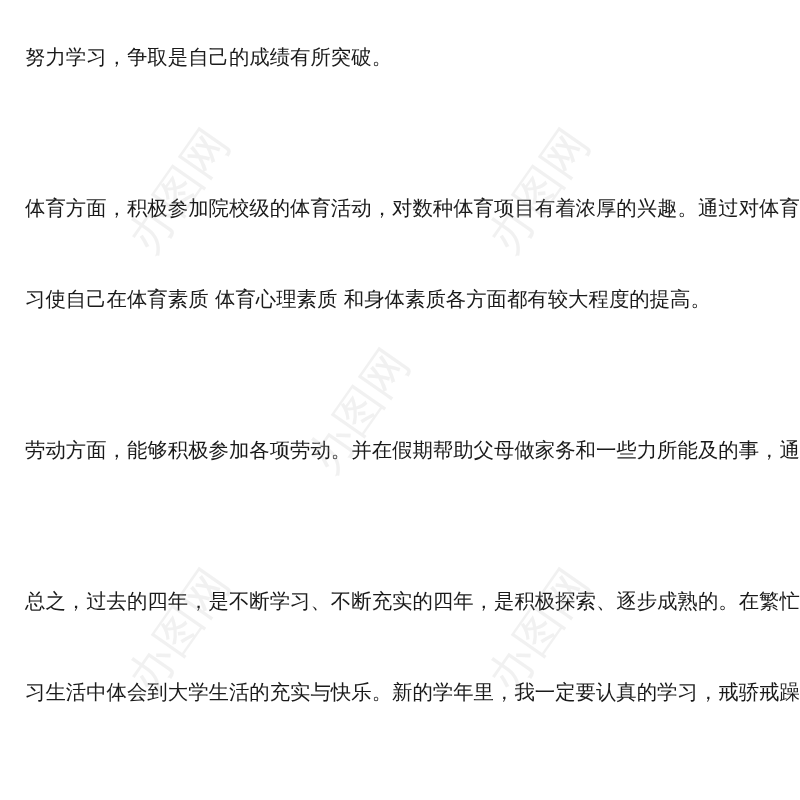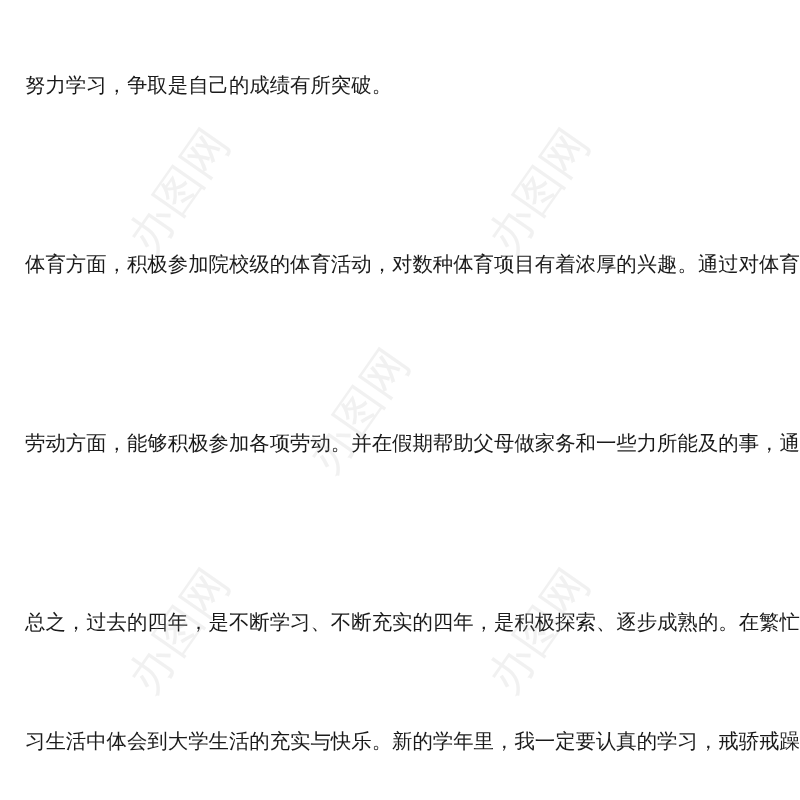--- a/index.html
+++ b/index.html
@@ -1,33 +1,34 @@
 <!DOCTYPE html>
 <html><head>
 <meta charset="utf-8">
 <style>
   html, body { margin:0; padding:0; background:#ffffff; }
   body { width:800px; height:800px; overflow:hidden; position:relative; }
   .page { position:absolute; left:25px; top:-18px; width:760px;
     font-family:"DejaVu Sans", "Liberation Sans", sans-serif;
     font-size:20.4px; line-height:30.2px; color:#1a1a1a; }
   .p { margin:0; white-space:pre-wrap; word-break:break-all; }
-  .line { display:block; white-space:nowrap;margin-top:28px; }
+  .line { display:block; white-space:nowrap; }
   .wm { position:absolute; font-family:"DejaVu Sans", sans-serif; font-size:46px;
     color:rgba(180,180,180,0.18); transform:rotate(-55deg); pointer-events:none; white-space:nowrap; }
 </style>
 </head>
 <body>
 
 <div class="page">
   <div class="p">
     <span class="line">努力学习，争取是自己的成绩有所突破。</span>
   </div>
   <div class="p">
     <span class="line">体育方面，积极参加院校级的体育活动，对数种体育项目有着浓厚的兴趣。通过对体育的学</span>
+    <span class="line">习使自己在体育素质 体育心理素质 和身体素质各方面都有较大程度的提高。</span>
   </div>
   <div class="p">
     <span class="line">劳动方面，能够积极参加各项劳动。并在假期帮助父母做家务和一些力所能及的事，通过大</span>
   </div>
   <div class="p">
     <span class="line">总之，过去的四年，是不断学习、不断充实的四年，是积极探索、逐步成熟的。在繁忙的学</span>
     <span class="line">习生活中体会到大学生活的充实与快乐。新的学年里，我一定要认真的学习，戒骄戒躁、勤</span>
     
   </div>
 

